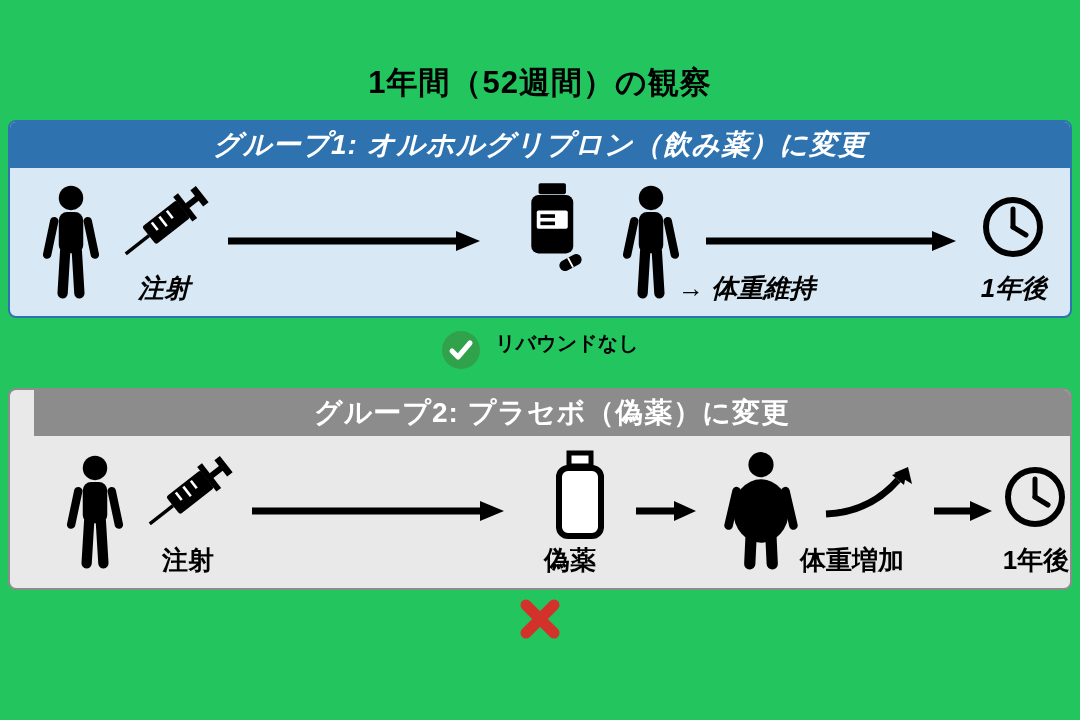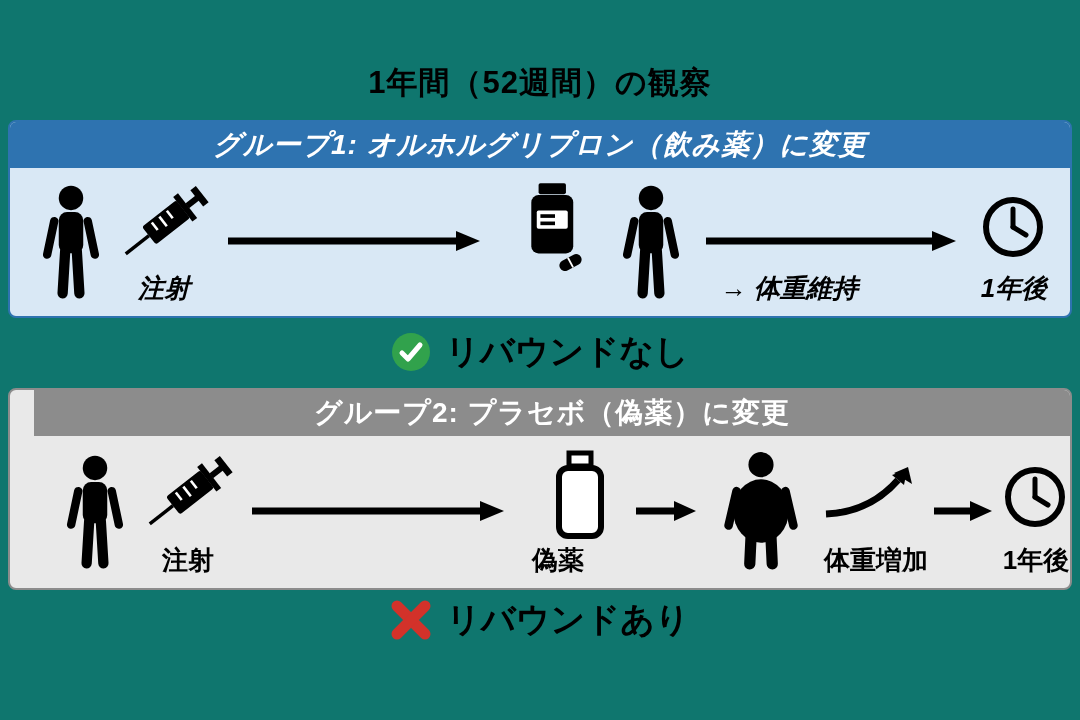--- a/index.html
+++ b/index.html
@@ -7,21 +7,21 @@
     --group1-body:#d9e8f5;
     --group2-header:#8c8c8c;
     --group2-body:#e9e9e9;
     --check-green:#31a24c;
     --cross-red:#d3322a;
     --ink:#000000;
   }
   *{box-sizing:border-box;}
   body{margin:0;background:#fff;}
   .canvas{
-    position:relative;width:1080px;height:720px;background:#0f766e;
+    position:relative;width:1080px;height:720px;background:#22c55e;
     font-family:"Liberation Sans","DejaVu Sans",sans-serif;color:var(--ink);
     overflow:hidden;
   }
   .title{
     position:absolute;top:62px;left:0;width:100%;
     text-align:center;font-size:31px;font-weight:bold;letter-spacing:1px;
   }
   .panel{
     position:absolute;left:8px;width:1064px;border-radius:8px;overflow:hidden;
     border:2px solid;
@@ -35,22 +35,22 @@
   .p1h{background:var(--group1-header);}
   .p2h{background:var(--group2-header);}
   .panel-body{position:relative;height:calc(100% - 46px);}
   .abs{position:absolute;line-height:0;}
   .label{
     position:absolute;font-size:26px;font-weight:bold;text-align:center;
     line-height:1.1;white-space:nowrap;
   }
   .result-row{
     position:absolute;left:0;width:100%;height:44px;
-    display:flex;align-items:center;justify-content:center;gap:14px;
-    font-size:34px;font-weight:bold;
+    display:flex;align-items:flex-start;justify-content:center;gap:14px;
+    font-size:20px;font-weight:bold;
   }
   .r1{top:330px;}
   .r2{top:598px;}
   svg{display:block;}
 </style>
 </head>
 <body>
 
 <div class="canvas">
 
@@ -112,21 +112,21 @@
         <svg width="58" height="126" viewBox="0 0 90 180">
           <circle cx="45" cy="20" r="19" fill="#000"></circle>
           <rect x="26" y="42" width="38" height="64" rx="13" fill="#000"></rect>
           <line x1="19" y1="56" x2="8" y2="108" stroke="#000" stroke-width="13" stroke-linecap="round"></line>
           <line x1="71" y1="56" x2="82" y2="108" stroke="#000" stroke-width="13" stroke-linecap="round"></line>
           <line x1="36" y1="102" x2="32" y2="168" stroke="#000" stroke-width="16" stroke-linecap="round"></line>
           <line x1="54" y1="102" x2="58" y2="168" stroke="#000" stroke-width="16" stroke-linecap="round"></line>
         </svg>
       </span>
 
-      <span class="label" style="left:668px;width:180px;top:106px;text-align:right">→ 体重維持</span>
+      <span class="label" style="left:668px;width:180px;top:106px;text-align:left">→ 体重維持</span>
 
       <span class="abs" style="left:696px;top:62px">
         <svg width="250" height="22" viewBox="0 0 250 22">
           <line x1="0" y1="11" x2="228" y2="11" stroke="#000" stroke-width="7"></line>
           <polygon points="226,1 250,11 226,21" fill="#000"></polygon>
         </svg>
       </span>
 
       <span class="abs" style="left:970px;top:26px">
         <svg width="66" height="66" viewBox="0 0 66 66">
@@ -187,21 +187,21 @@
           <polygon points="228,1 252,11 228,21" fill="#000"></polygon>
         </svg>
       </span>
 
       <span class="abs" style="left:520px;top:14px">
         <svg width="52" height="90" viewBox="0 0 52 90">
           <rect x="15" y="3" width="22" height="13" fill="#fff" stroke="#000" stroke-width="5"></rect>
           <rect x="5" y="18" width="42" height="68" rx="9" fill="#fff" stroke="#000" stroke-width="6"></rect>
         </svg>
       </span>
-      <span class="label" style="left:468px;width:112px;top:110px">偽薬</span>
+      <span class="label" style="left:480px;width:112px;top:110px">偽薬</span>
 
       <span class="abs" style="left:602px;top:64px">
         <svg width="60" height="22" viewBox="0 0 60 22">
           <line x1="0" y1="11" x2="40" y2="11" stroke="#000" stroke-width="7"></line>
           <polygon points="38,1 60,11 38,21" fill="#000"></polygon>
         </svg>
       </span>
 
       <span class="abs" style="left:684px;top:12px">
         <svg width="86" height="126" viewBox="0 0 130 180">
@@ -214,21 +214,21 @@
         </svg>
       </span>
 
       <span class="abs" style="left:788px;top:28px">
         <svg width="96" height="58" viewBox="0 0 96 58">
           <path d="M4 50 Q 48 48 76 16" fill="none" stroke="#000" stroke-width="7"></path>
           <polygon points="85,6 82,21 70,11" fill="#000"></polygon>
           <polygon points="86,3 90,20 72,9" fill="#000"></polygon>
         </svg>
       </span>
-      <span class="label" style="left:772px;width:140px;top:110px">体重増加</span>
+      <span class="label" style="left:748px;width:140px;top:110px">体重増加</span>
 
       <span class="abs" style="left:900px;top:64px">
         <svg width="58" height="22" viewBox="0 0 58 22">
           <line x1="0" y1="11" x2="38" y2="11" stroke="#000" stroke-width="7"></line>
           <polygon points="36,1 58,11 36,21" fill="#000"></polygon>
         </svg>
       </span>
 
       <span class="abs" style="left:968px;top:28px">
         <svg width="66" height="66" viewBox="0 0 66 66">
@@ -242,16 +242,15 @@
     </div>
   </section>
 
   <div class="result-row r2">
     <span style="line-height:0">
       <svg width="42" height="42" viewBox="0 0 42 42">
         <line x1="7" y1="7" x2="35" y2="35" stroke="var(--cross-red)" stroke-width="11" stroke-linecap="round"></line>
         <line x1="35" y1="7" x2="7" y2="35" stroke="var(--cross-red)" stroke-width="11" stroke-linecap="round"></line>
       </svg>
     </span>
-    <span>リバウンドあり</span>
   </div>
 
 </div>
 
 </body></html>

